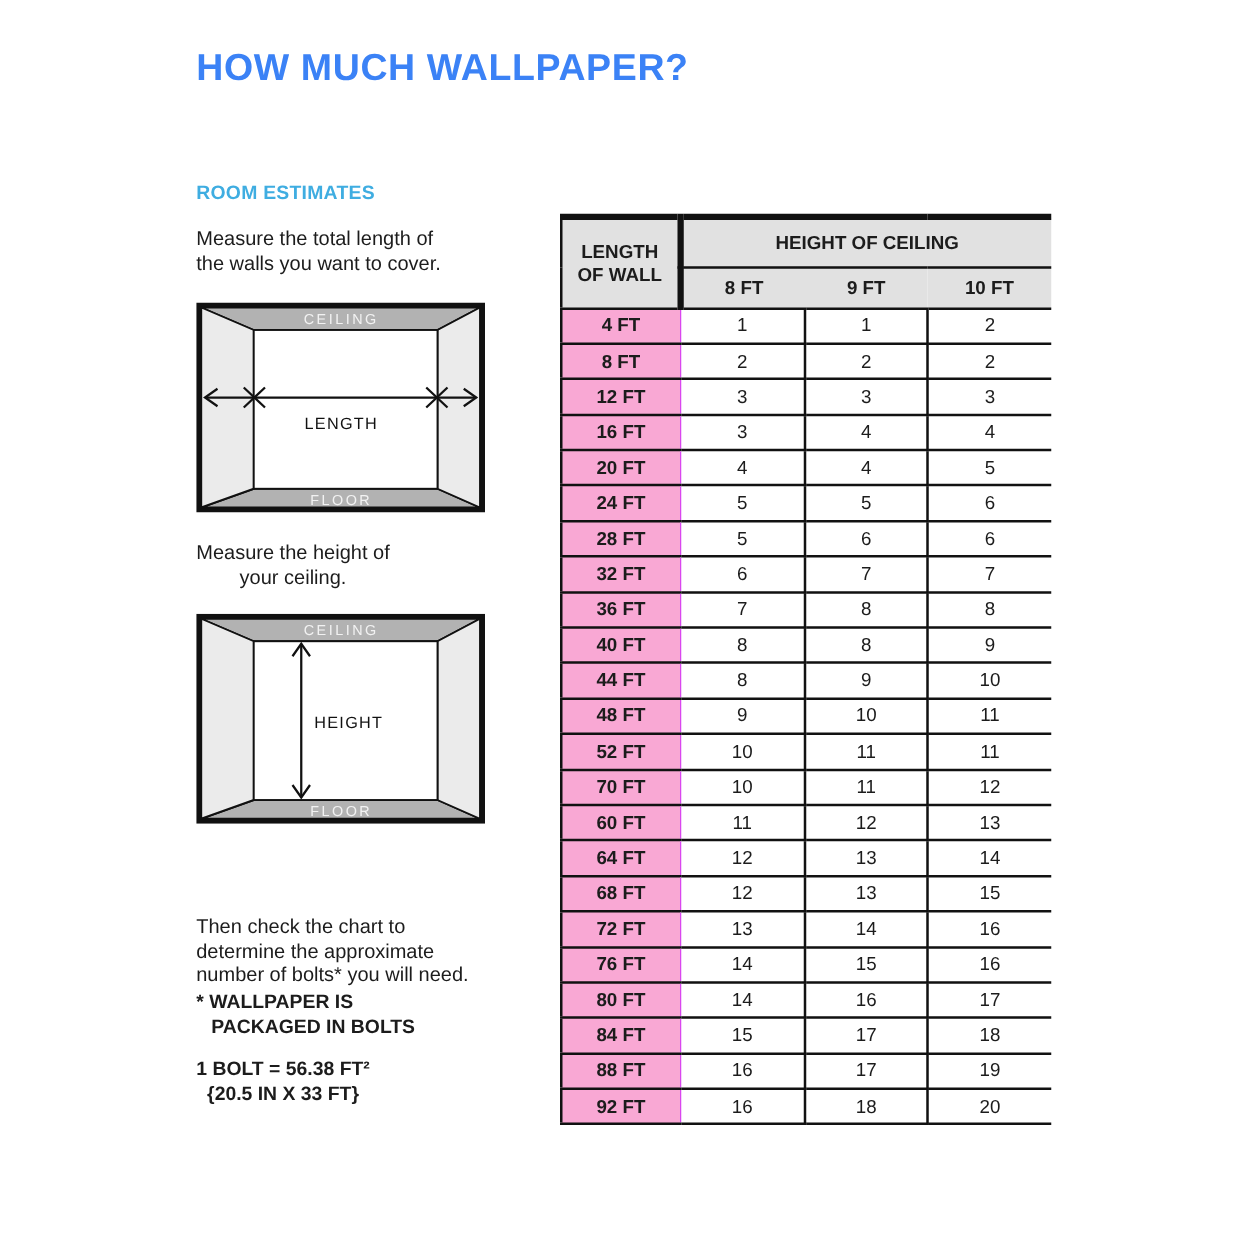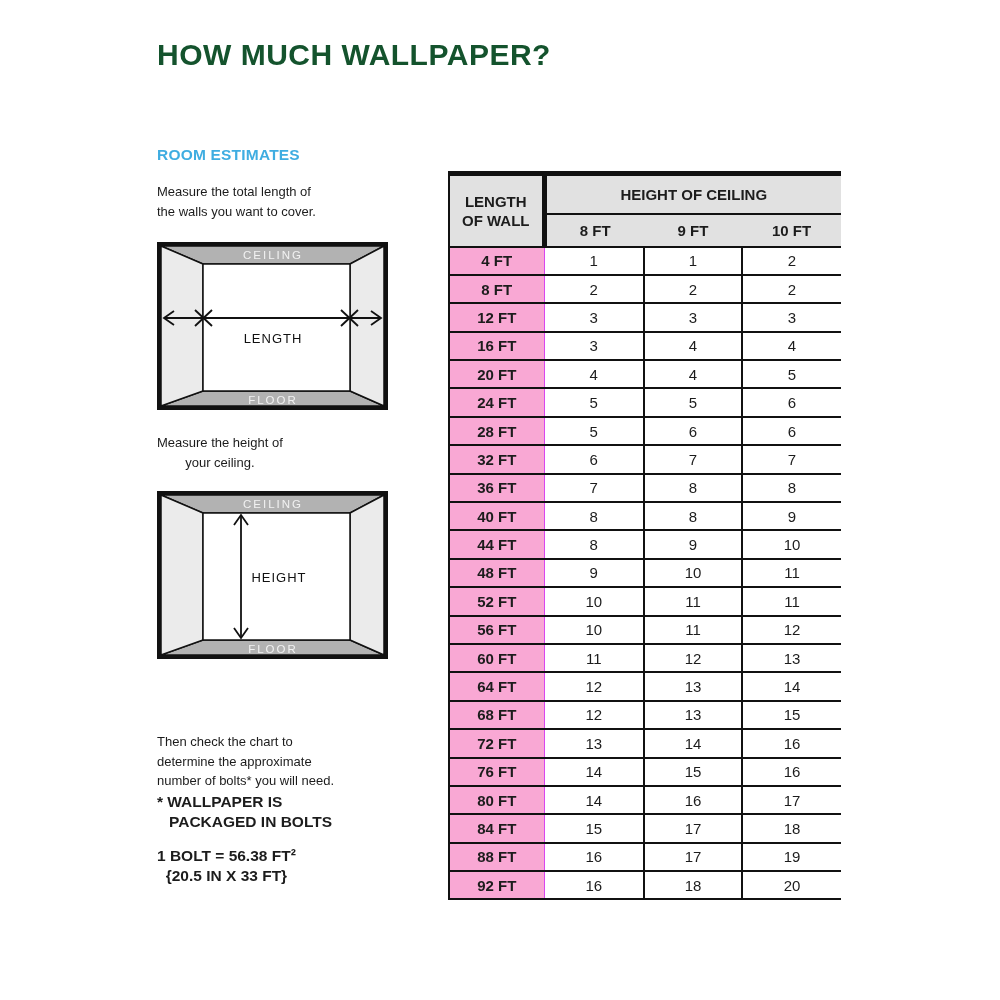--- a/index.html
+++ b/index.html
@@ -1,27 +1,27 @@
 <!DOCTYPE html>
 <html><head>
 <meta charset="utf-8">
 <style>
   * { margin:0; padding:0; box-sizing:border-box; }
   html,body { width:1000px; height:1000px; background:#ffffff;
               font-family:"Liberation Sans", sans-serif; color:#1c1c1c; }
   .abs { position:absolute; }
 
   .page-title { left:157px; top:38px; font-size:30px; font-weight:bold;
-                color:#14532d; letter-spacing:0.5px; }
+                color:#3b82f6; letter-spacing:0.5px; }
 
   .section-head { font-size:15.5px; font-weight:bold; color:#3fade1; letter-spacing:0.2px; }
   .room-head { left:157px; top:146px; }
   .table-head { left:448px; top:146px; width:392px; text-align:center;margin-top:28px; }
 
-  .step { left:157px; font-size:13px; line-height:19.5px; white-space:pre-line; }
+  .step { left:157px; font-size:16px; line-height:19.5px; white-space:pre-line; }
   .step1 { top:182px; }
   .step2 { top:433px;text-align:center; }
   .step3 { top:684px;margin-top:48px; }
 
   .diagram { left:157px; }
   .diagram1 { top:242px; }
   .diagram2 { top:491px; }
   .diag-band-label { font-size:11.5px; letter-spacing:2px; fill:#f2f2f2; font-weight:normal; }
   .diag-measure-label { font-size:13px; letter-spacing:1px; fill:#111; }
   .arrow { stroke:#111; stroke-width:1.8; fill:none; }
@@ -207,21 +207,21 @@
         <td class="val">10</td>
         <td class="val">11</td>
       </tr>
       <tr>
         <td class="rowlabel">52 FT</td>
         <td class="val">10</td>
         <td class="val">11</td>
         <td class="val">11</td>
       </tr>
       <tr>
-        <td class="rowlabel">56 FT</td>
+        <td class="rowlabel">70 FT</td>
         <td class="val">10</td>
         <td class="val">11</td>
         <td class="val">12</td>
       </tr>
       <tr>
         <td class="rowlabel">60 FT</td>
         <td class="val">11</td>
         <td class="val">12</td>
         <td class="val">13</td>
       </tr>

